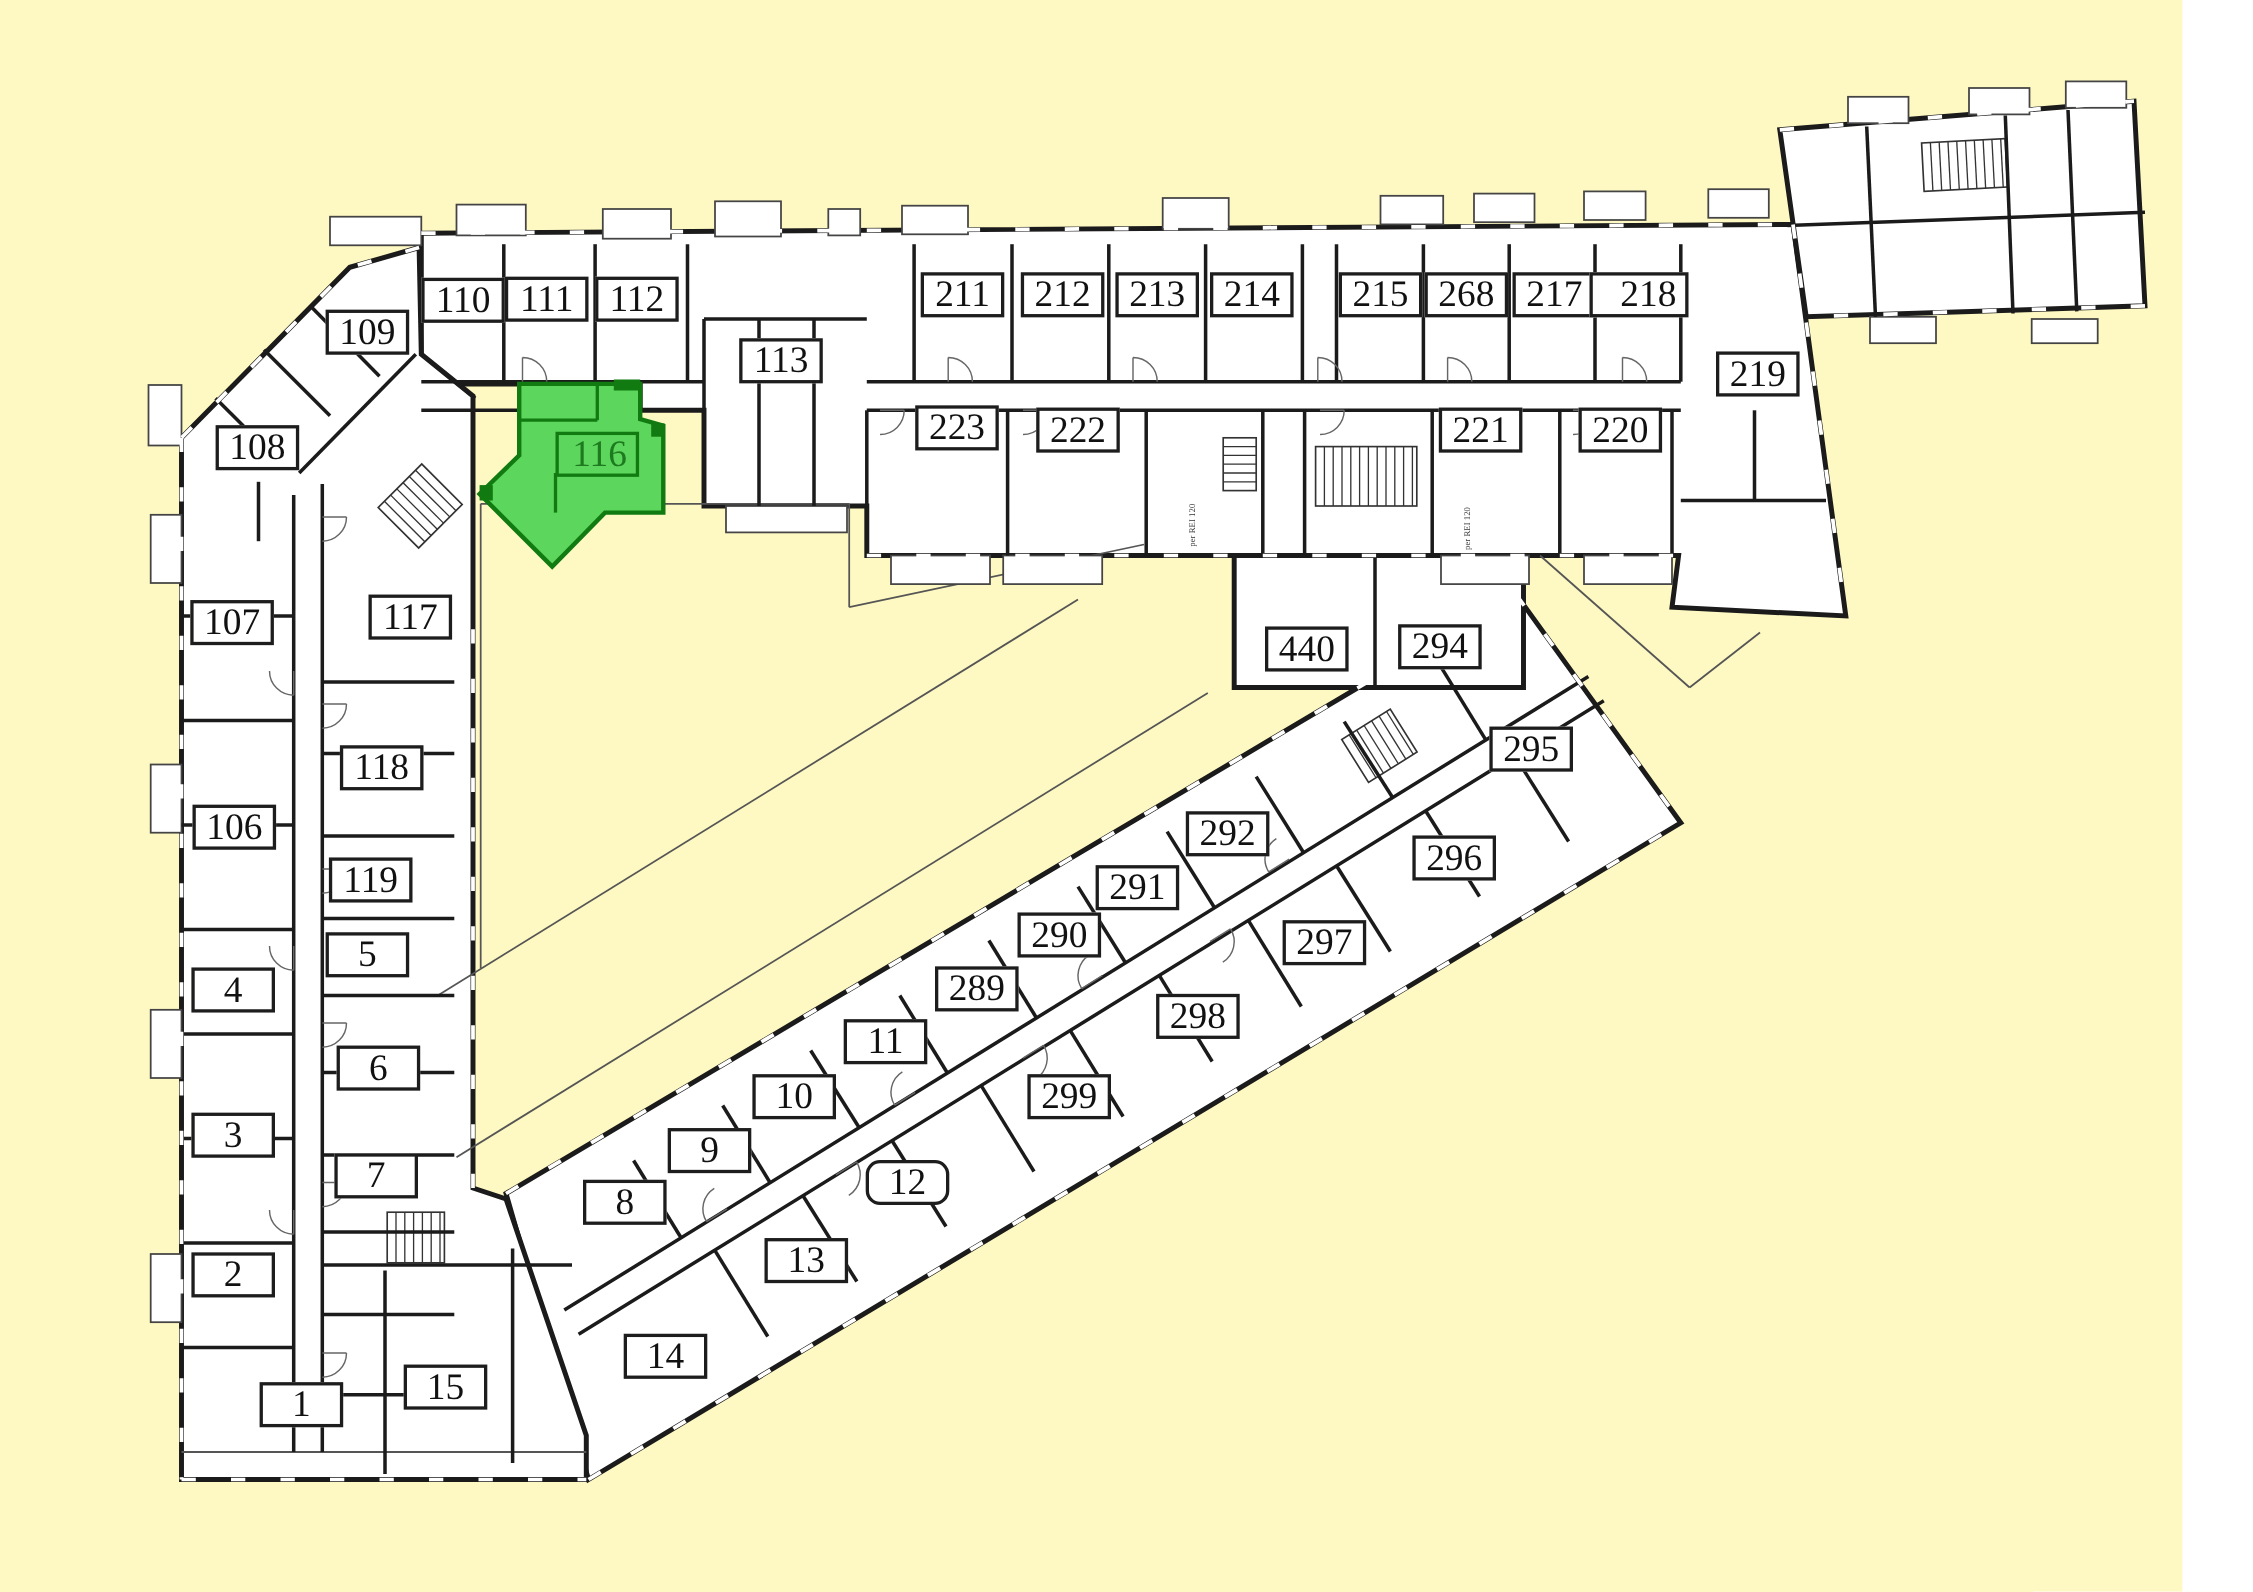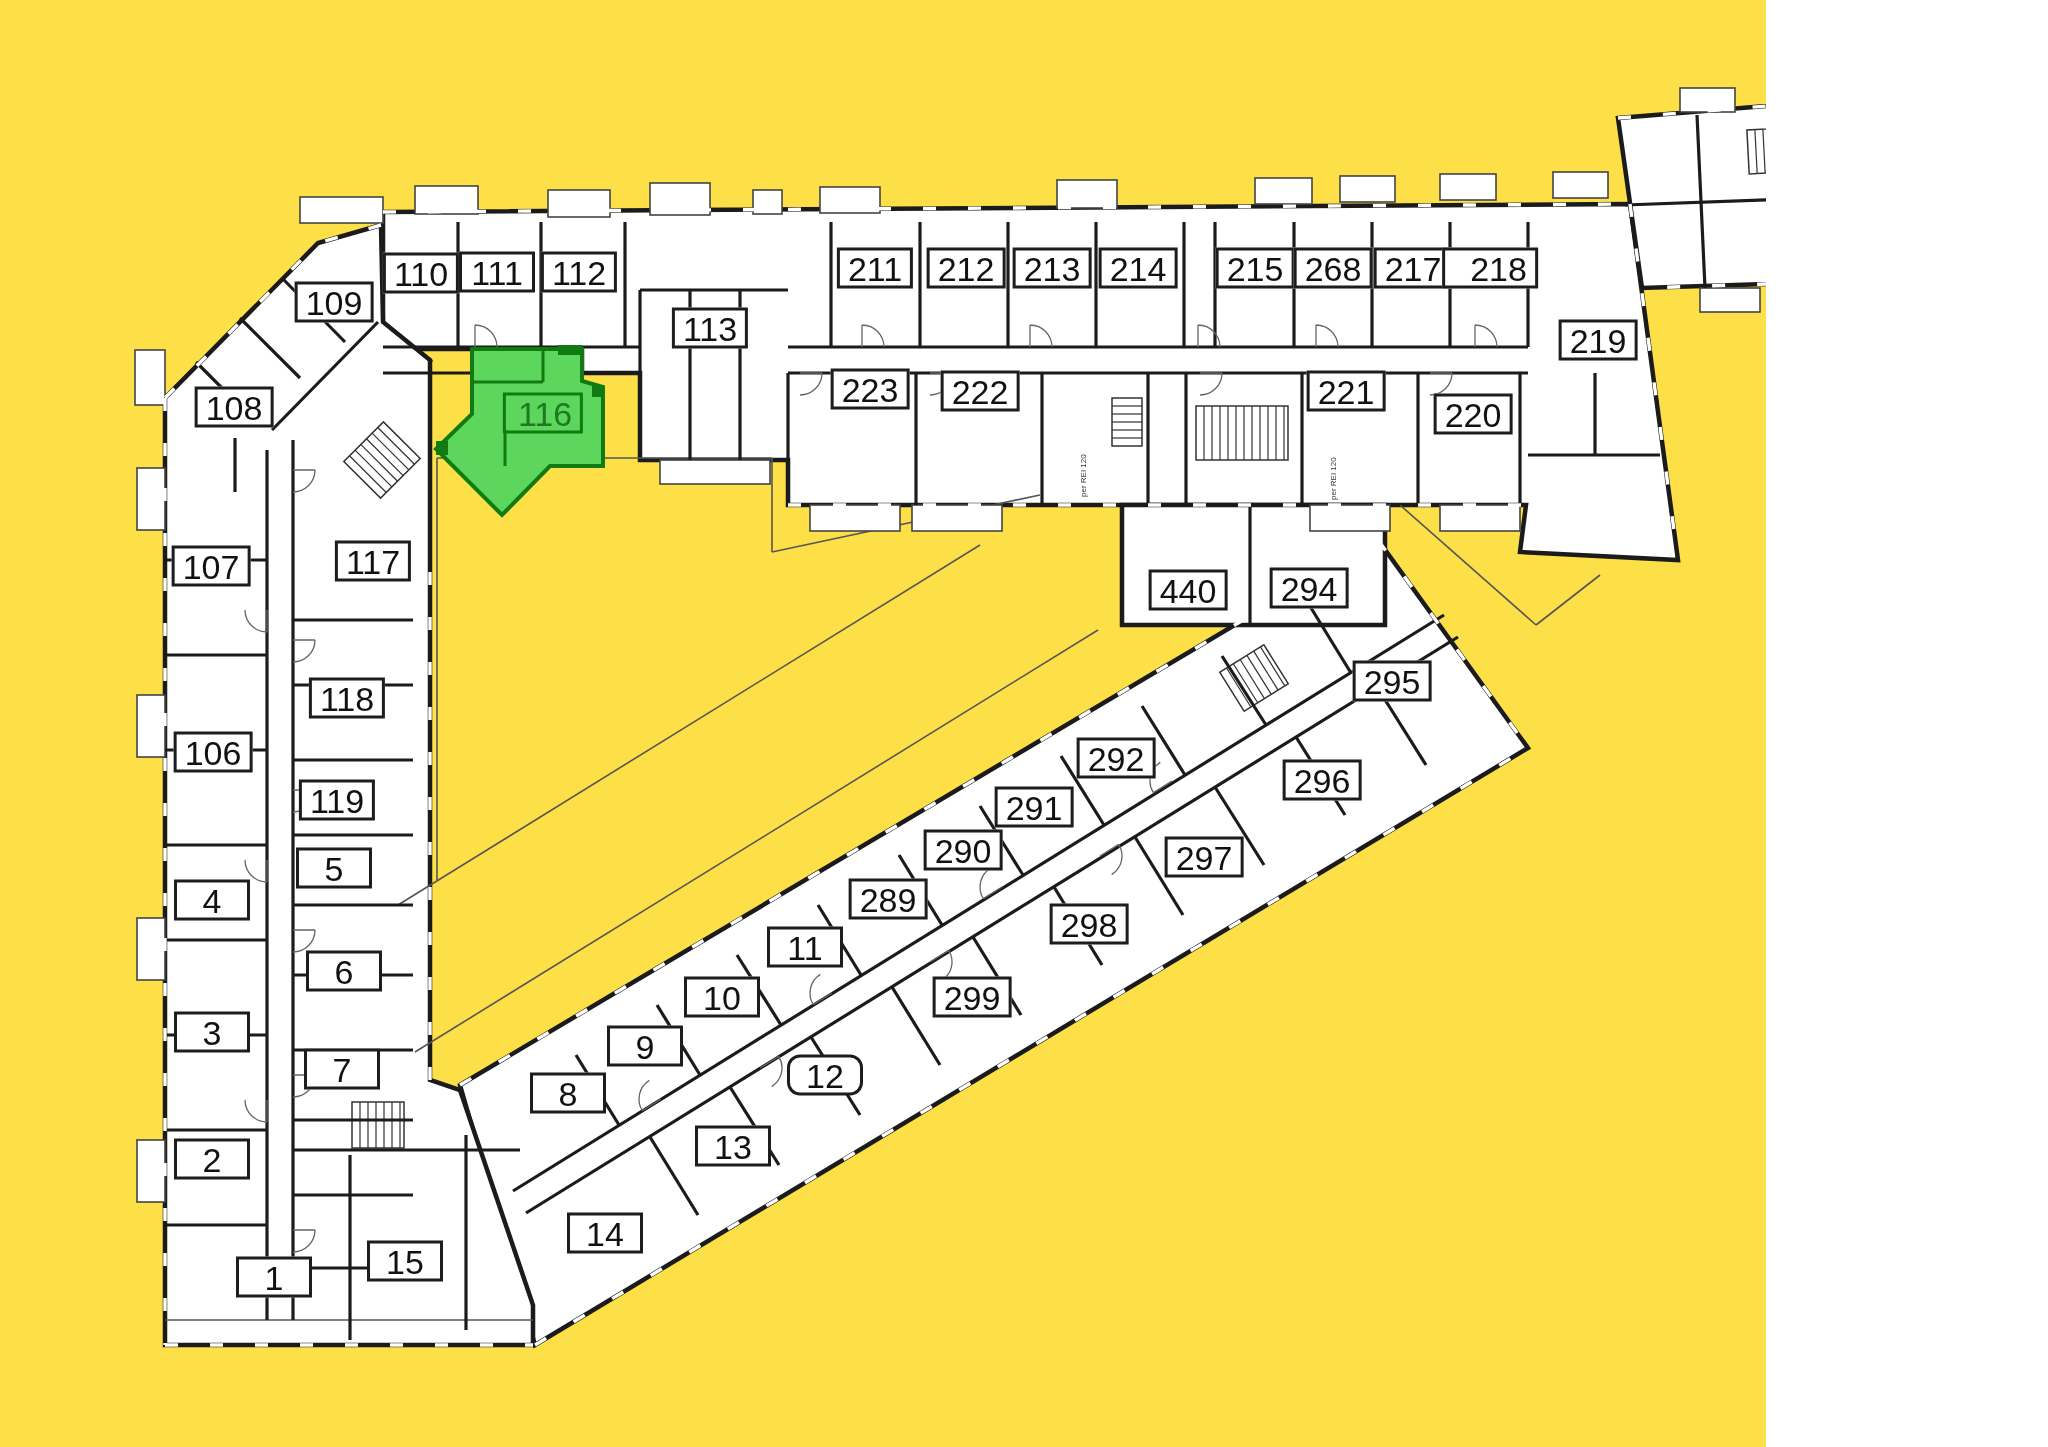--- a/index.html
+++ b/index.html
@@ -1,17 +1,17 @@
 <!DOCTYPE html>
 <html style="--label-bg: #ffffff; --label-border: #1d1d1d; --label-text: #111111; --hl-stroke: #117a11; --hl-text: #1e7a1e;"><head>
 <meta charset="utf-8">
 <style>
   html,body{margin:0;padding:0;background:#fff;}
-  #plan{position:relative;width:1766px;height:1447px;background:#fde047;overflow:hidden;
-        font-family:Liberation Sans, sans-serif;}
+  #plan{position:relative;width:1984px;height:1447px;background:#fef9c3;overflow:hidden;
+        font-family:Liberation Serif, serif;}
   #plan svg{position:absolute;left:0;top:0;}
   .lbl{position:absolute;transform:translate(-50%,-50%);background:var(--label-bg,#fff);
        border:3px solid var(--label-border,#1d1d1d);color:var(--label-text,#111);
        font-size:34px;line-height:36px;height:41px;min-width:76px;box-sizing:border-box;
        padding:0 8px;text-align:center;white-space:nowrap;cursor:pointer;}
   .lbl.hl{background:transparent;border-color:var(--hl-stroke,#117a11);color:var(--hl-text,#1e7a1e);}
 </style>
 </head>
 <body>
 
@@ -264,21 +264,21 @@
     <div class="lbl" style="left: 1052px; top: 268px;">213</div>
     <div class="lbl" style="left: 1138px; top: 268px;">214</div>
     <div class="lbl" style="left: 1255px; top: 268px;">215</div>
     <div class="lbl" style="left: 1333px; top: 268px;">268</div>
     <div class="lbl" style="left: 1413px; top: 268px;">217</div>
     <div class="lbl" style="left: 1490px; top: 268px; padding-left: 25px;">218</div>
     <div class="lbl" style="left: 1598px; top: 340px;">219</div>
     <div class="lbl" style="left: 870px; top: 389px;">223</div>
     <div class="lbl" style="left: 980px; top: 391px;">222</div>
     <div class="lbl" style="left: 1346px; top: 391px;">221</div>
-    <div class="lbl" style="left: 1473px; top: 414px;">220</div>
+    <div class="lbl" style="left: 1473px; top: 391px;">220</div>
     <div class="lbl" style="left: 234px; top: 407px;">108</div>
     <div class="lbl hl" style="left: 543px; top: 413px; padding-left: 12px;">116</div>
     <div class="lbl" style="left: 211px; top: 566px;">107</div>
     <div class="lbl" style="left: 373px; top: 561px;">117</div>
     <div class="lbl" style="left: 213px; top: 752px;">106</div>
     <div class="lbl" style="left: 347px; top: 698px;">118</div>
     <div class="lbl" style="left: 337px; top: 800px;">119</div>
     <div class="lbl" style="left: 334px; top: 868px;">5</div>
     <div class="lbl" style="left: 212px; top: 900px;">4</div>
     <div class="lbl" style="left: 344px; top: 971px;">6</div>

